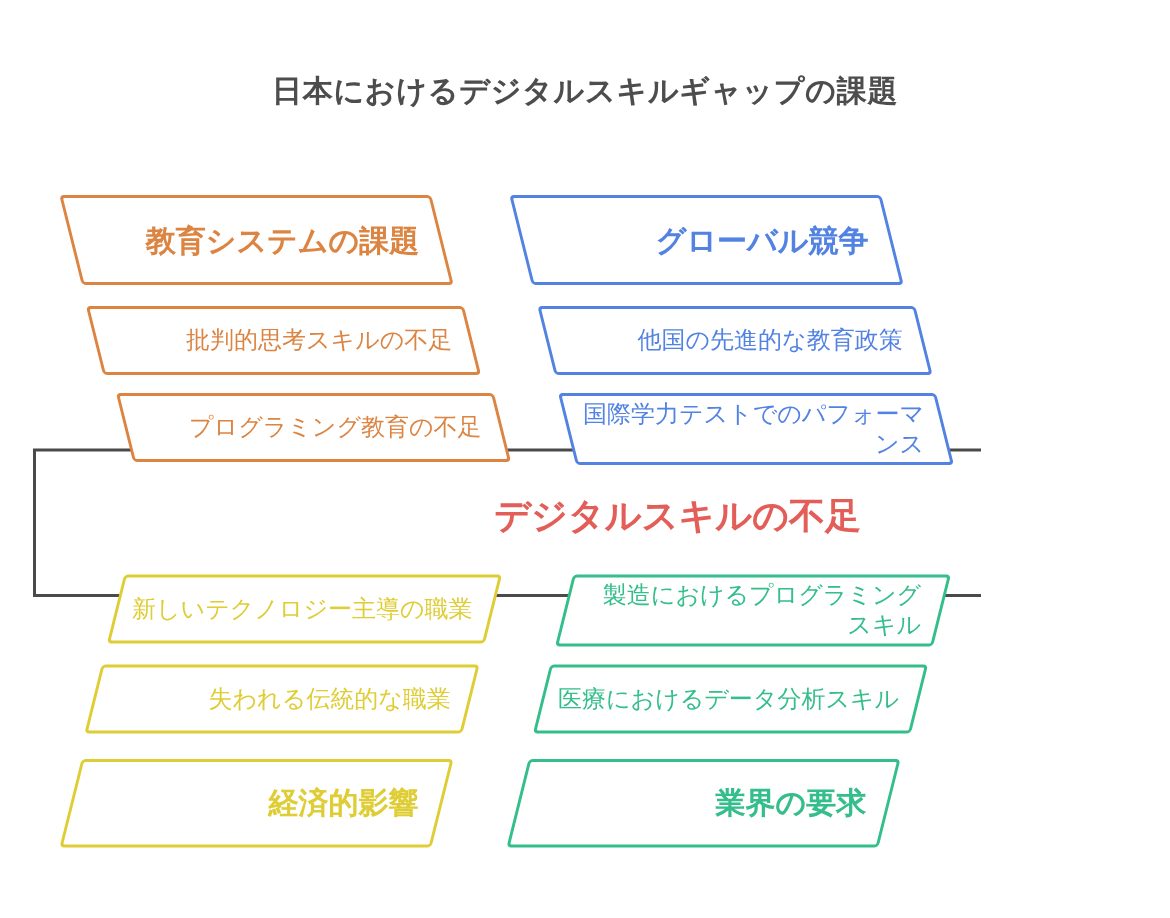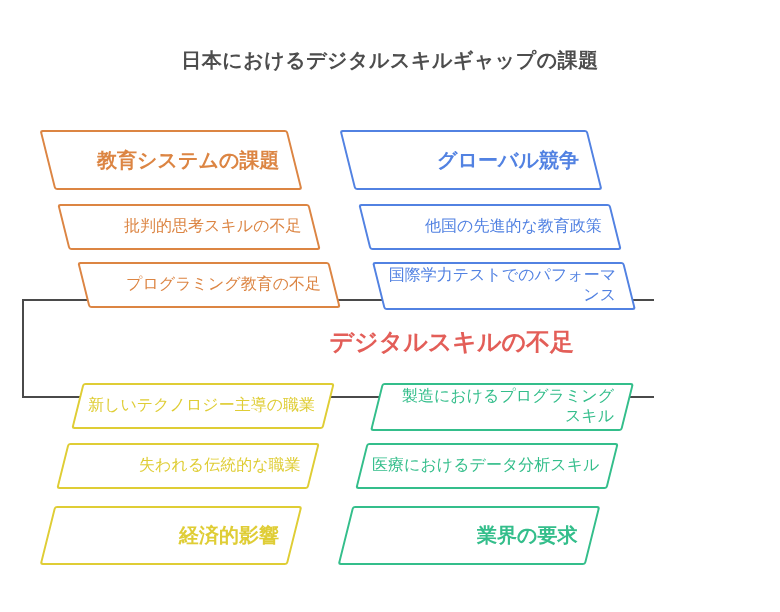--- a/index.html
+++ b/index.html
@@ -3,21 +3,20 @@
 <meta charset="utf-8">
 <style>
   html, body { margin: 0; padding: 0; background: #ffffff; }
   body { font-family: "DejaVu Sans", "Liberation Sans", sans-serif; }
   .canvas {
     position: relative;
     width: 654px;
     height: 612px;
     background: #ffffff;
     overflow: hidden;
-    font-family: Liberation Mono, monospace;
   }
   .title {
     position: absolute;
     left: 0; top: 47px;
     width: 780px;
     text-align: center;
     font-size: 20px;
     font-weight: bold;
     color: var(--c-title, #4D4D4D);
     letter-spacing: 0.5px;

